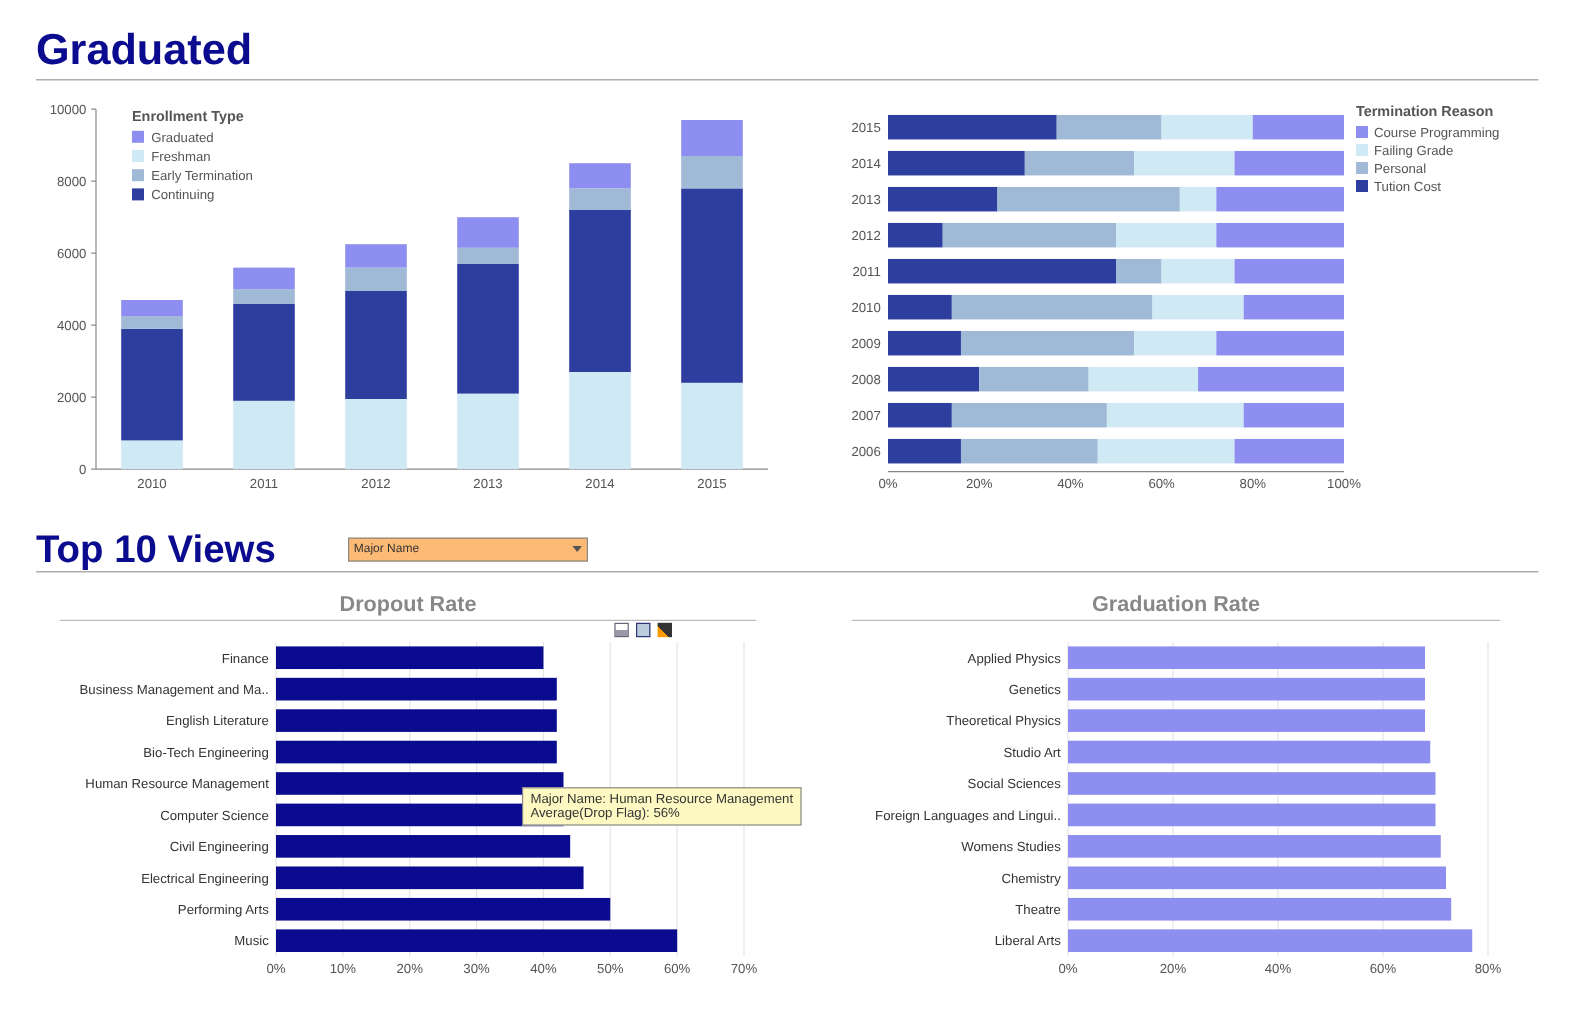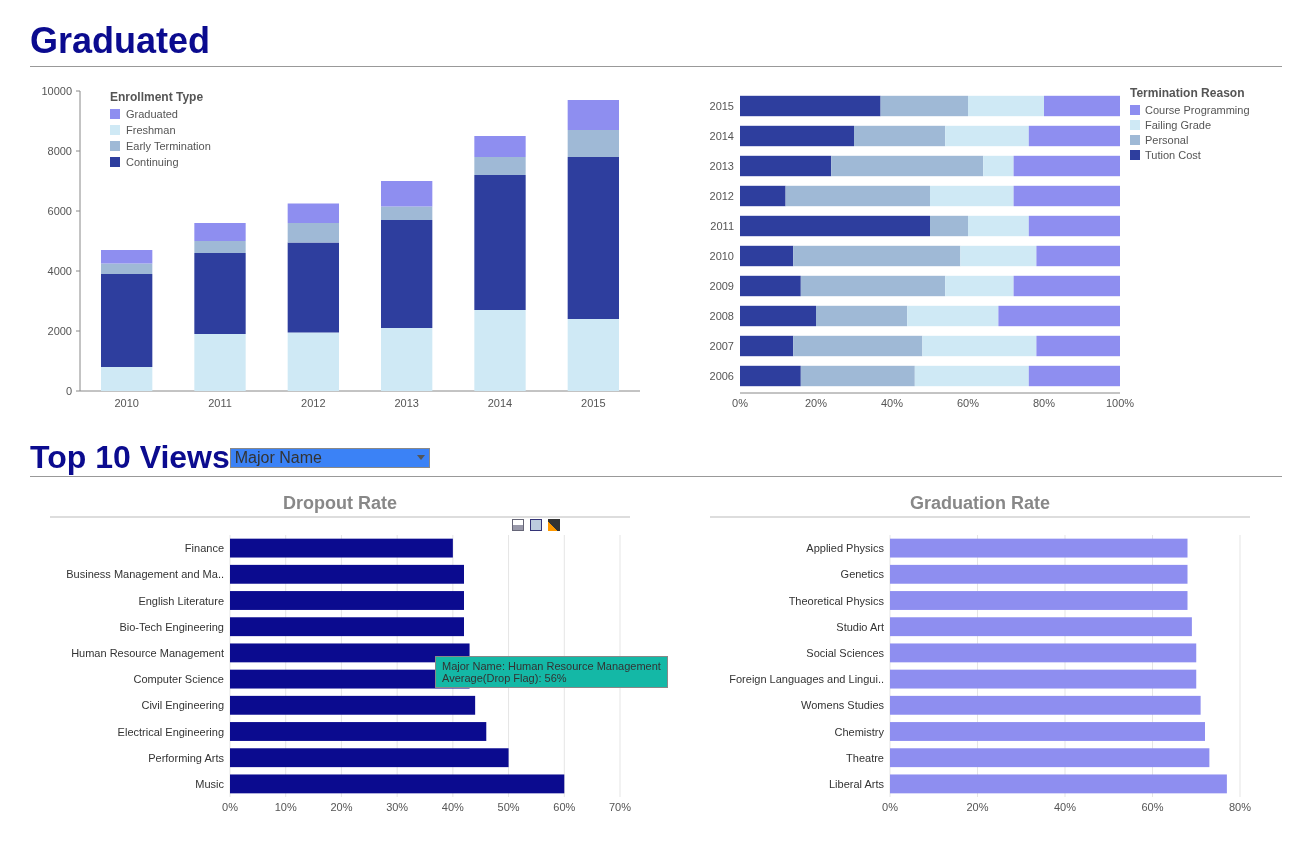--- a/index.html
+++ b/index.html
@@ -25,54 +25,55 @@
   .row1 {
     display: flex;
     gap: 40px;
   }
   .chart {
     position: relative;
   }
   .row2-head {
     display: flex;
     align-items: center;
+    gap: 60px;
     margin-top: 18px;
     text-align: center;
   }
   .section-title {
     font-size: 32px;
     font-weight: bold;
     color: #0b0b8f;
   }
   .dropdown {
     display: inline-flex;
     align-items: center;
     justify-content: space-between;
     width: 200px;
     height: 20px;
     border: 1px solid #888;
-    background: #3b82f6;
-    font-size: 16px;
+    background: #fdba74;
+    font-size: 10px;
     padding: 0 4px;
     box-sizing: border-box;
   }
   .dropdown .arrow {
     width: 0; height: 0;
     border-left: 4px solid transparent;
     border-right: 4px solid transparent;
     border-top: 5px solid #555;
   }
   .row2 {
     display: flex;
     gap: 40px;
     margin-top: 8px;
   }
   .tooltip {
     position: absolute;
-    background: #14b8a6;
+    background: #fef9c3;
     border: 1px solid #888;
     font-size: 11px;
     color: #333;
     padding: 3px 6px;
     white-space: nowrap;
     z-index: 10;
   }
   .toolbar-icons {
     position: absolute;
     right: 90px;

